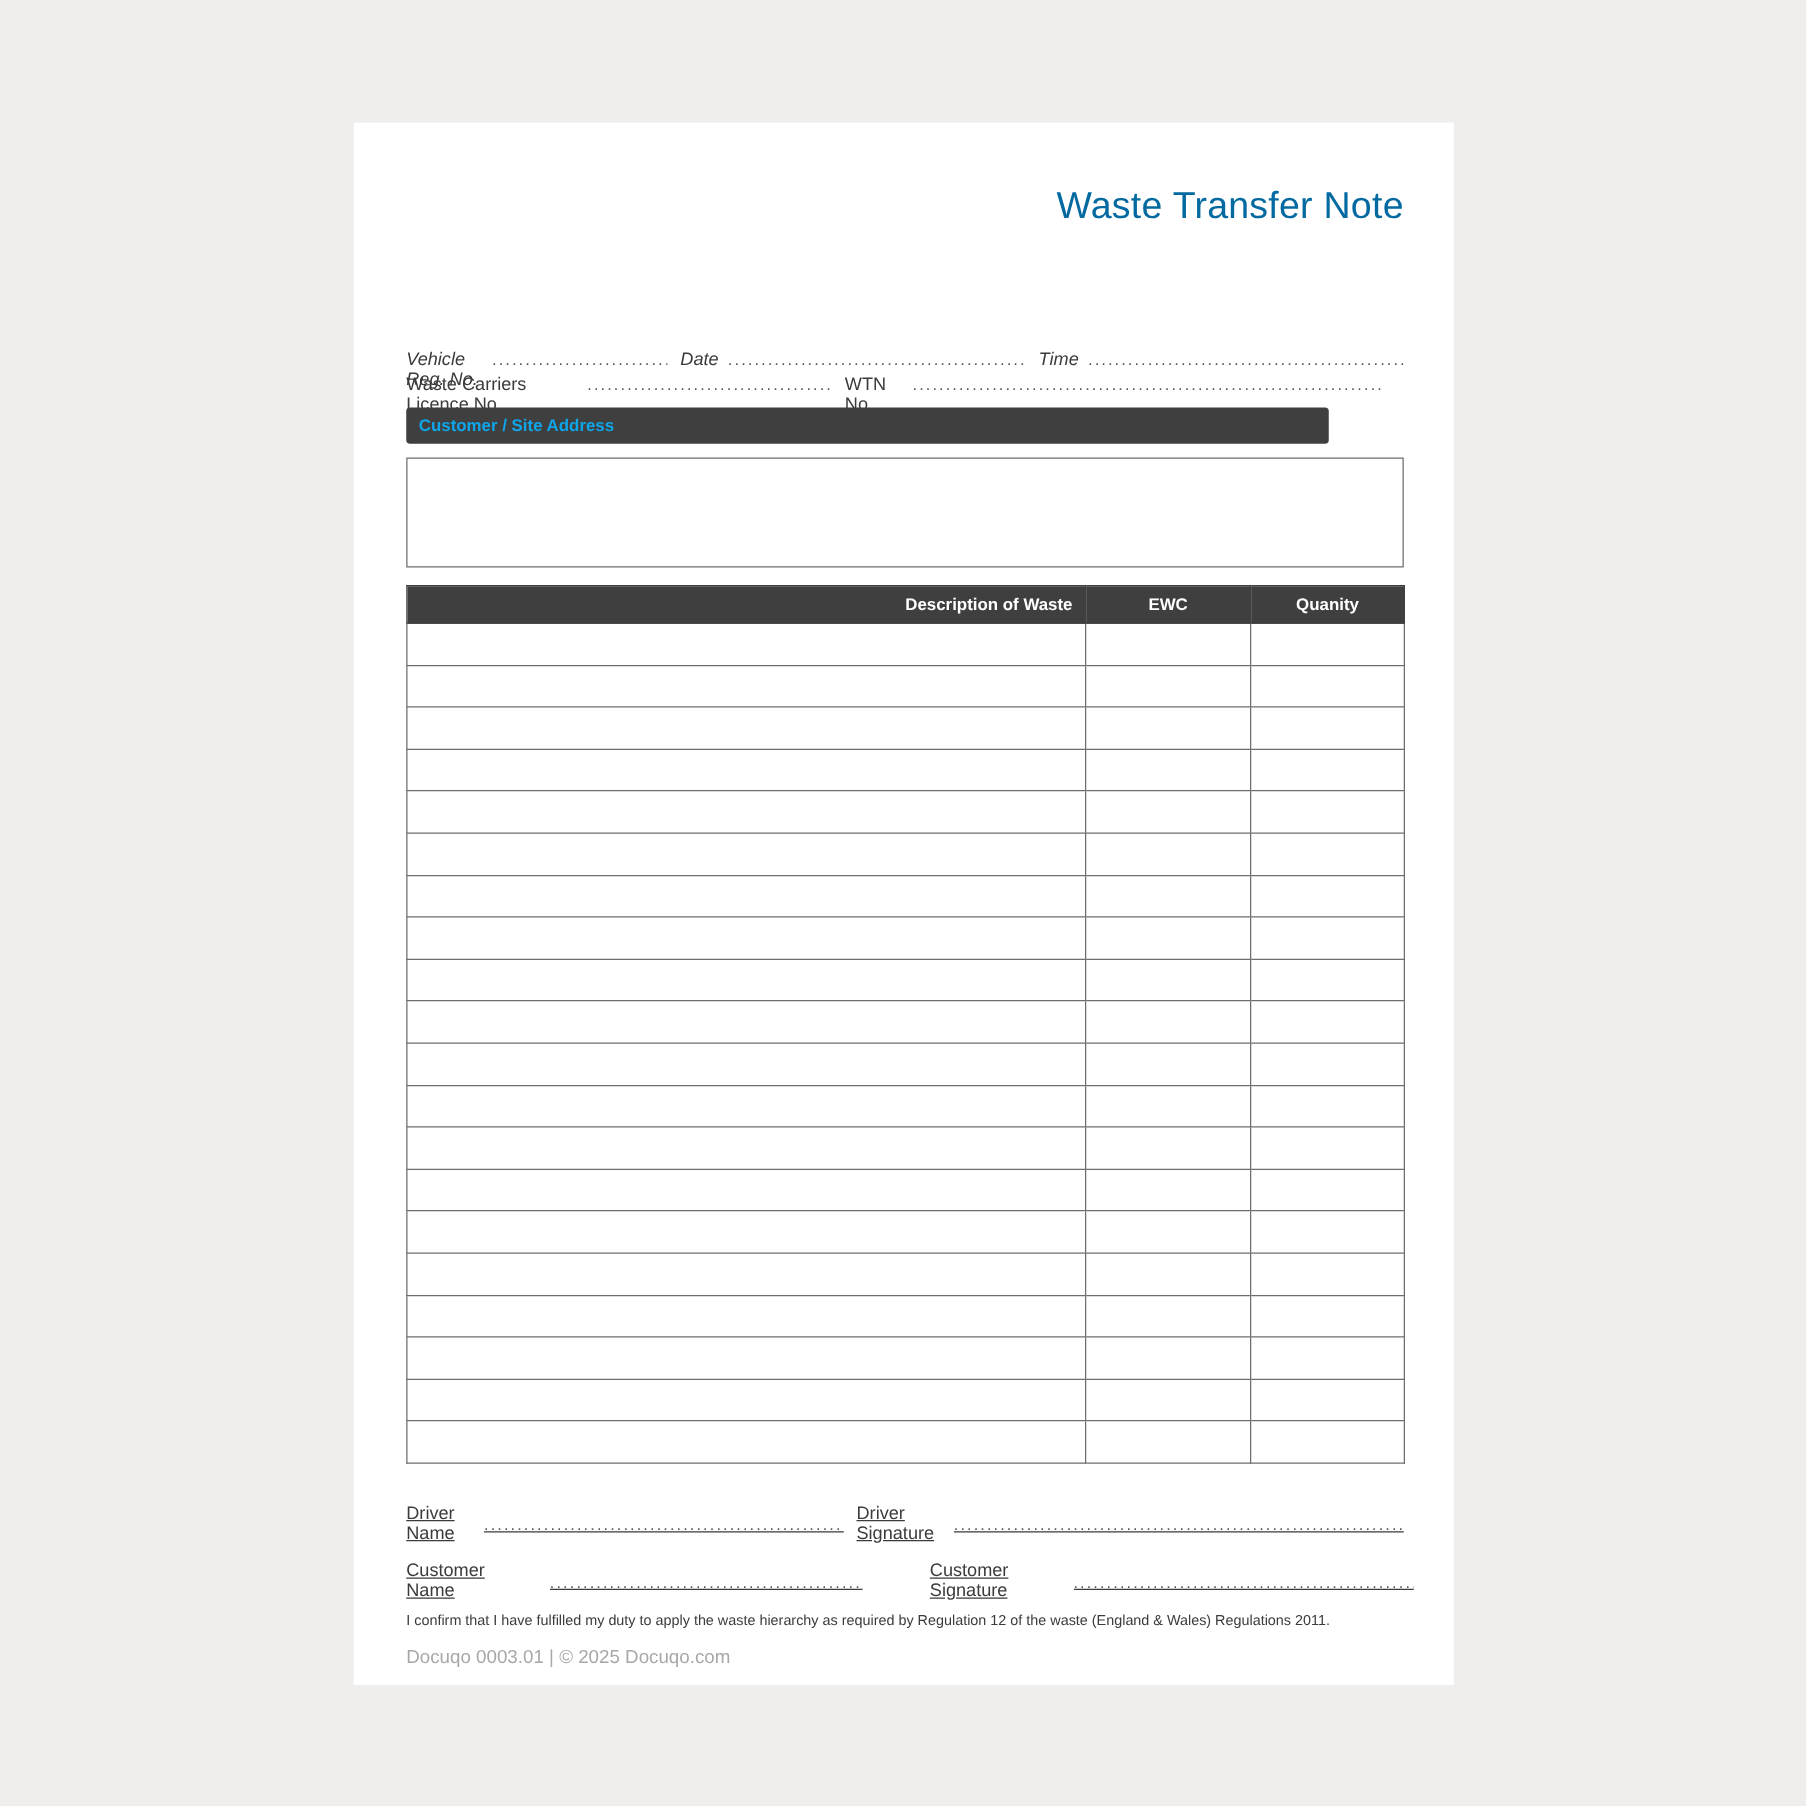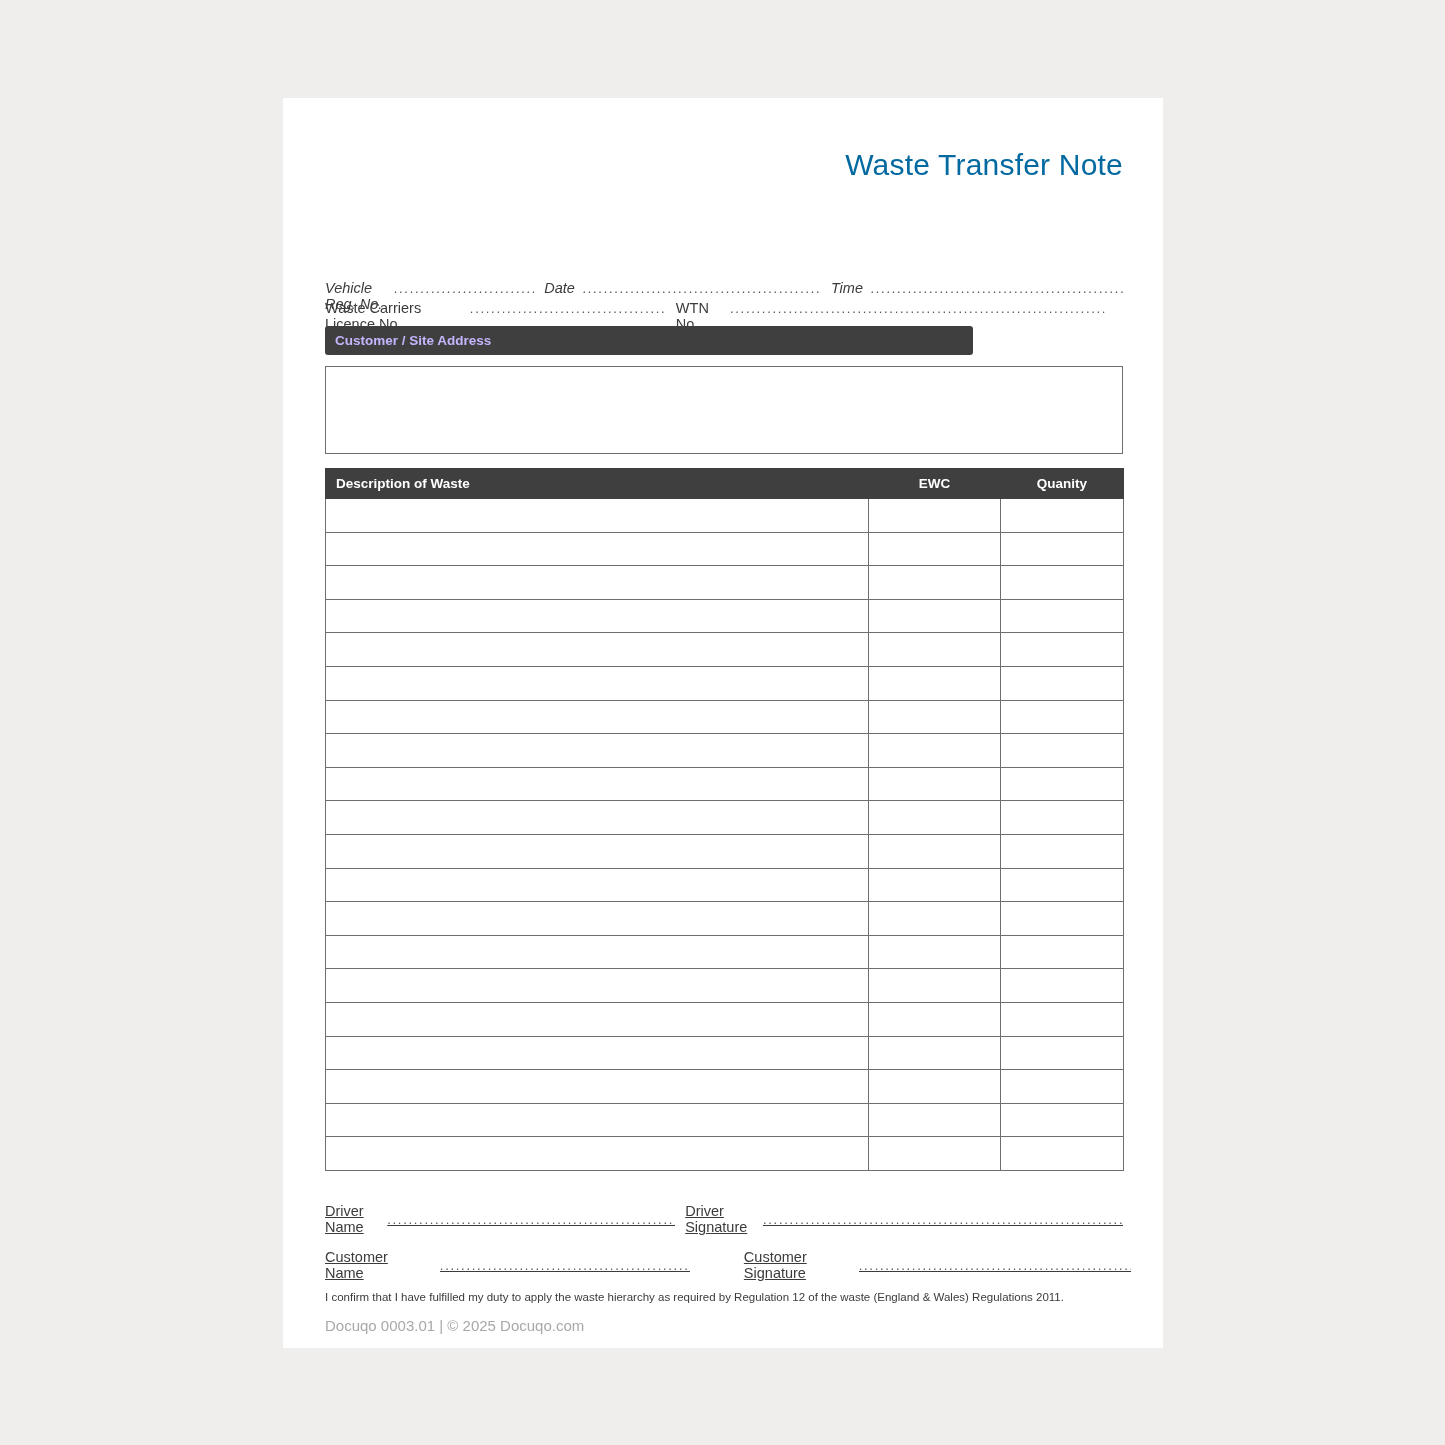--- a/index.html
+++ b/index.html
@@ -66,23 +66,23 @@
   .dots.w-wclno { width: 196px; }
   .dots.w-wtn   { width: 393px; margin-right: 0; }
   .dots.w-veh   { width: 140px; }
   .dots.w-date  { width: 238px; }
   .dots.w-time  { width: 252px; margin-right: 0; }
 
   
   .bar {
     position: absolute;
     left: 0;
-    width: 648px;
+    width: 738px;
     background: #403f3f;
-    color: #c4b5fd;
+    color: #0ea5e9;
     font-size: 13.5px;
     font-weight: bold;
     box-sizing: border-box;
     padding: 7px 10px;
     border-radius: 3px;
   }
   .bar-address { top: 228px; }
 
   .address-box {
     position: absolute;
@@ -103,21 +103,21 @@
     width: 798px;
     border-collapse: collapse;
     table-layout: fixed;
   }
   .waste-table th {
     background: #403f3f;
     color: #fff;
     font-size: 13.5px;
     font-weight: bold;
     padding: 7px 10px;
-    text-align: left;
+    text-align: right;
     border: 1px solid #403f3f;
     box-sizing: border-box;
   }
   .waste-table th.c-ewc,
   .waste-table th.c-qty {
     text-align: center;
     padding-left: 4px;
     padding-right: 4px;
   }
   .waste-table td {

